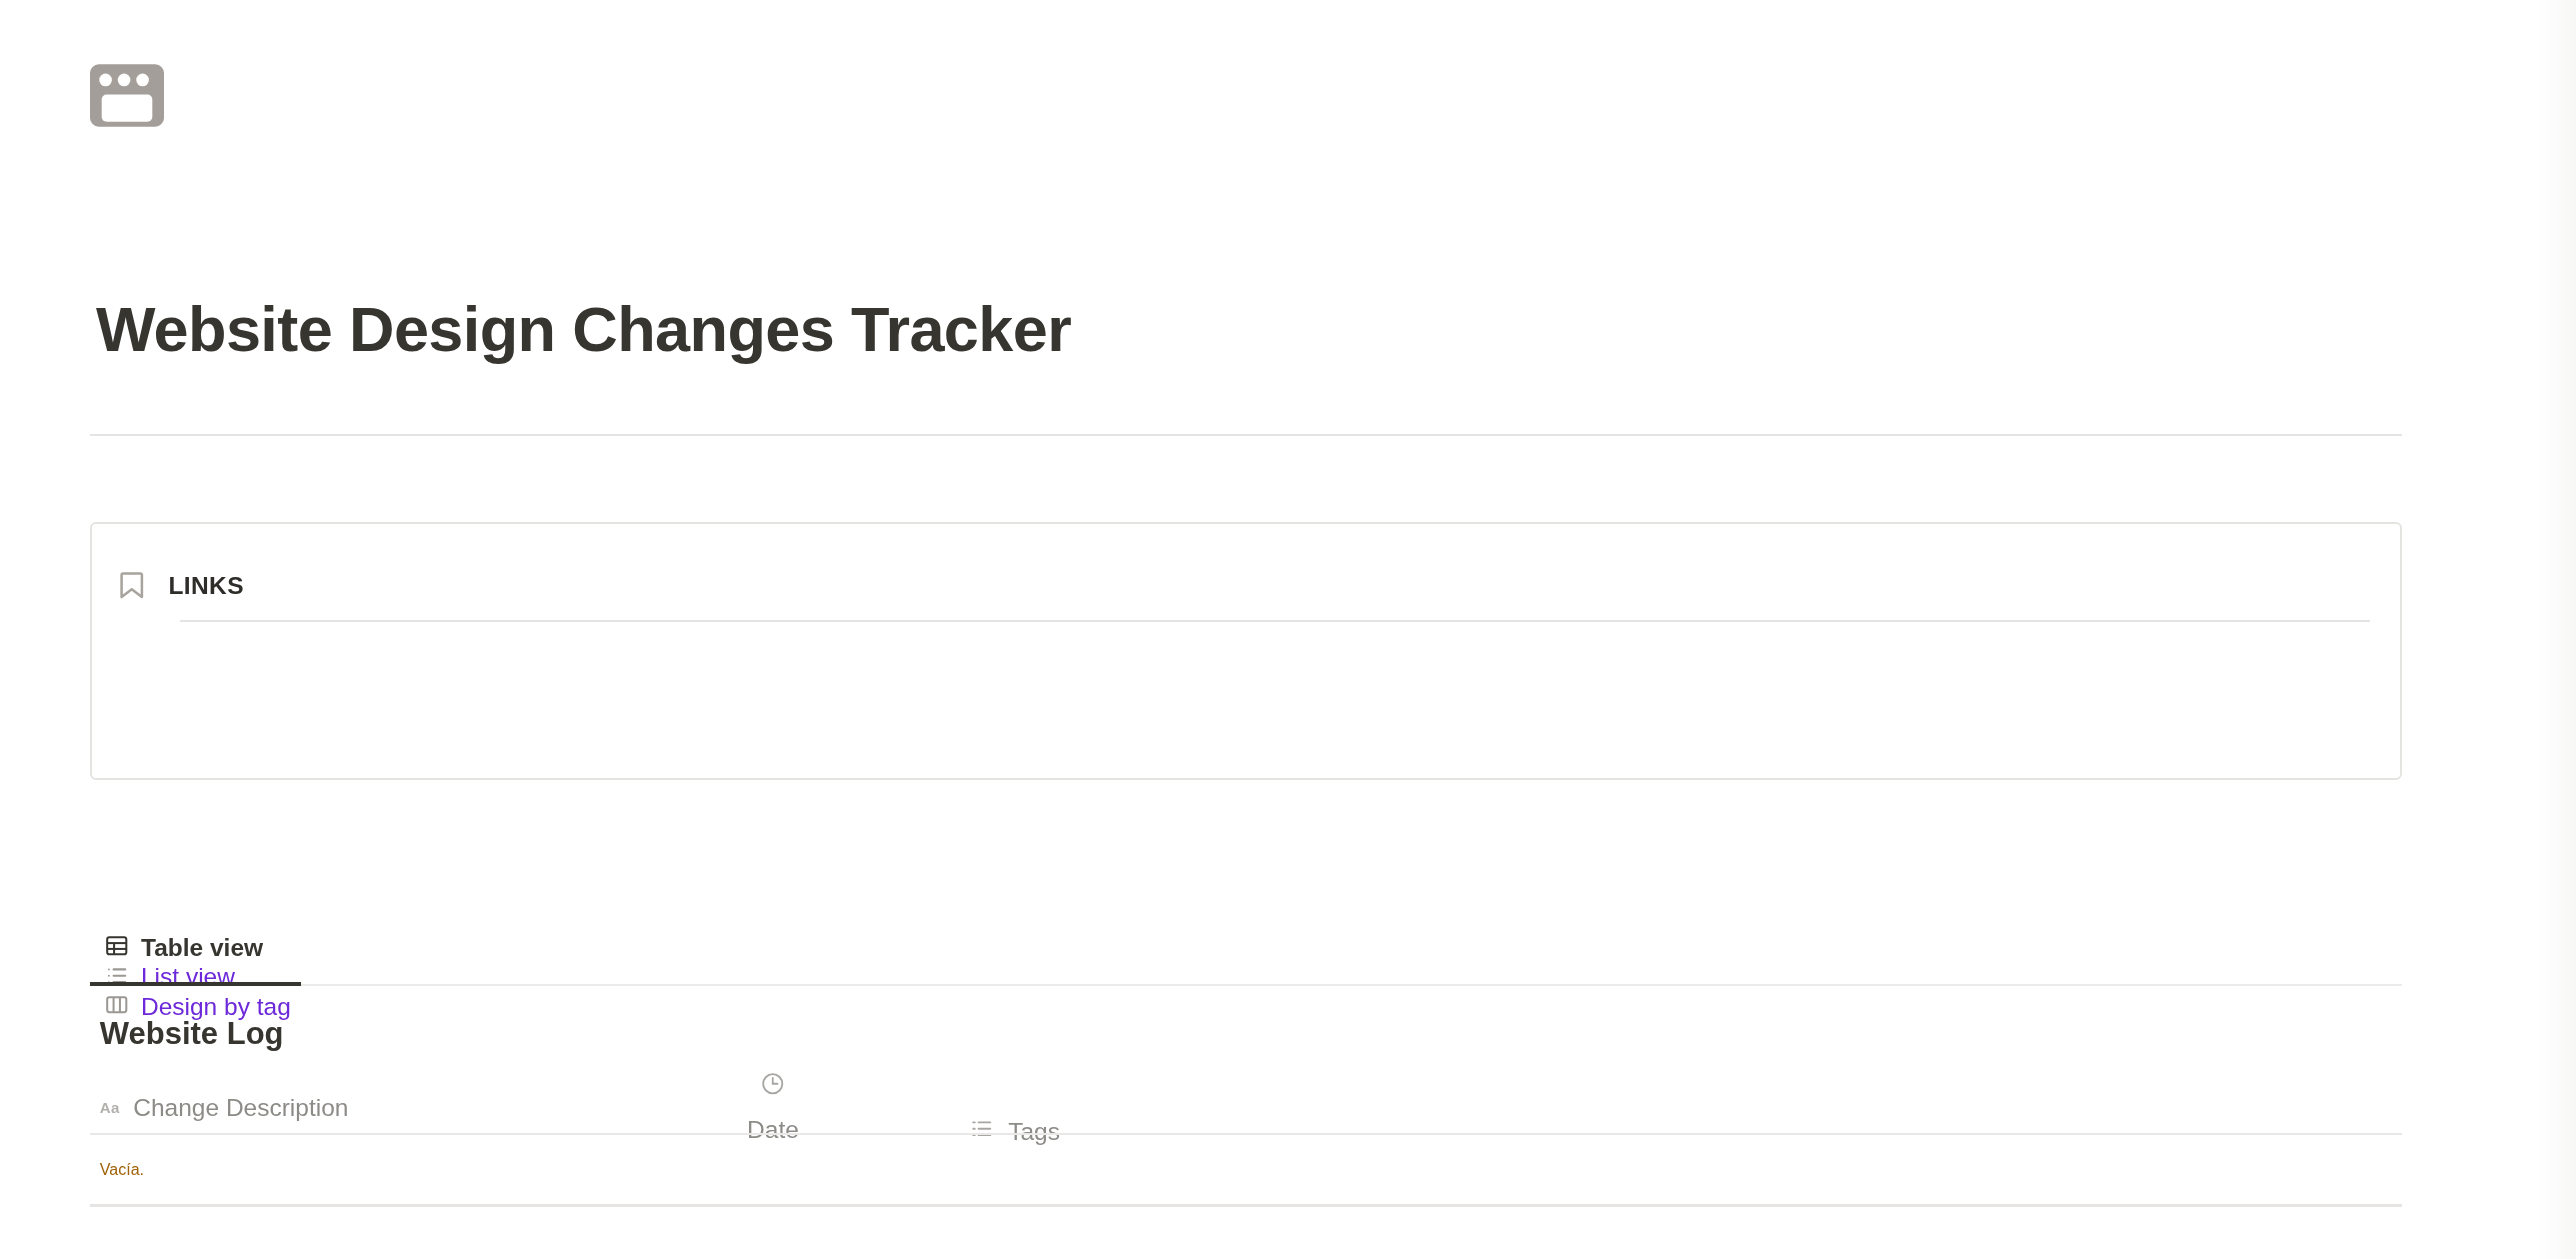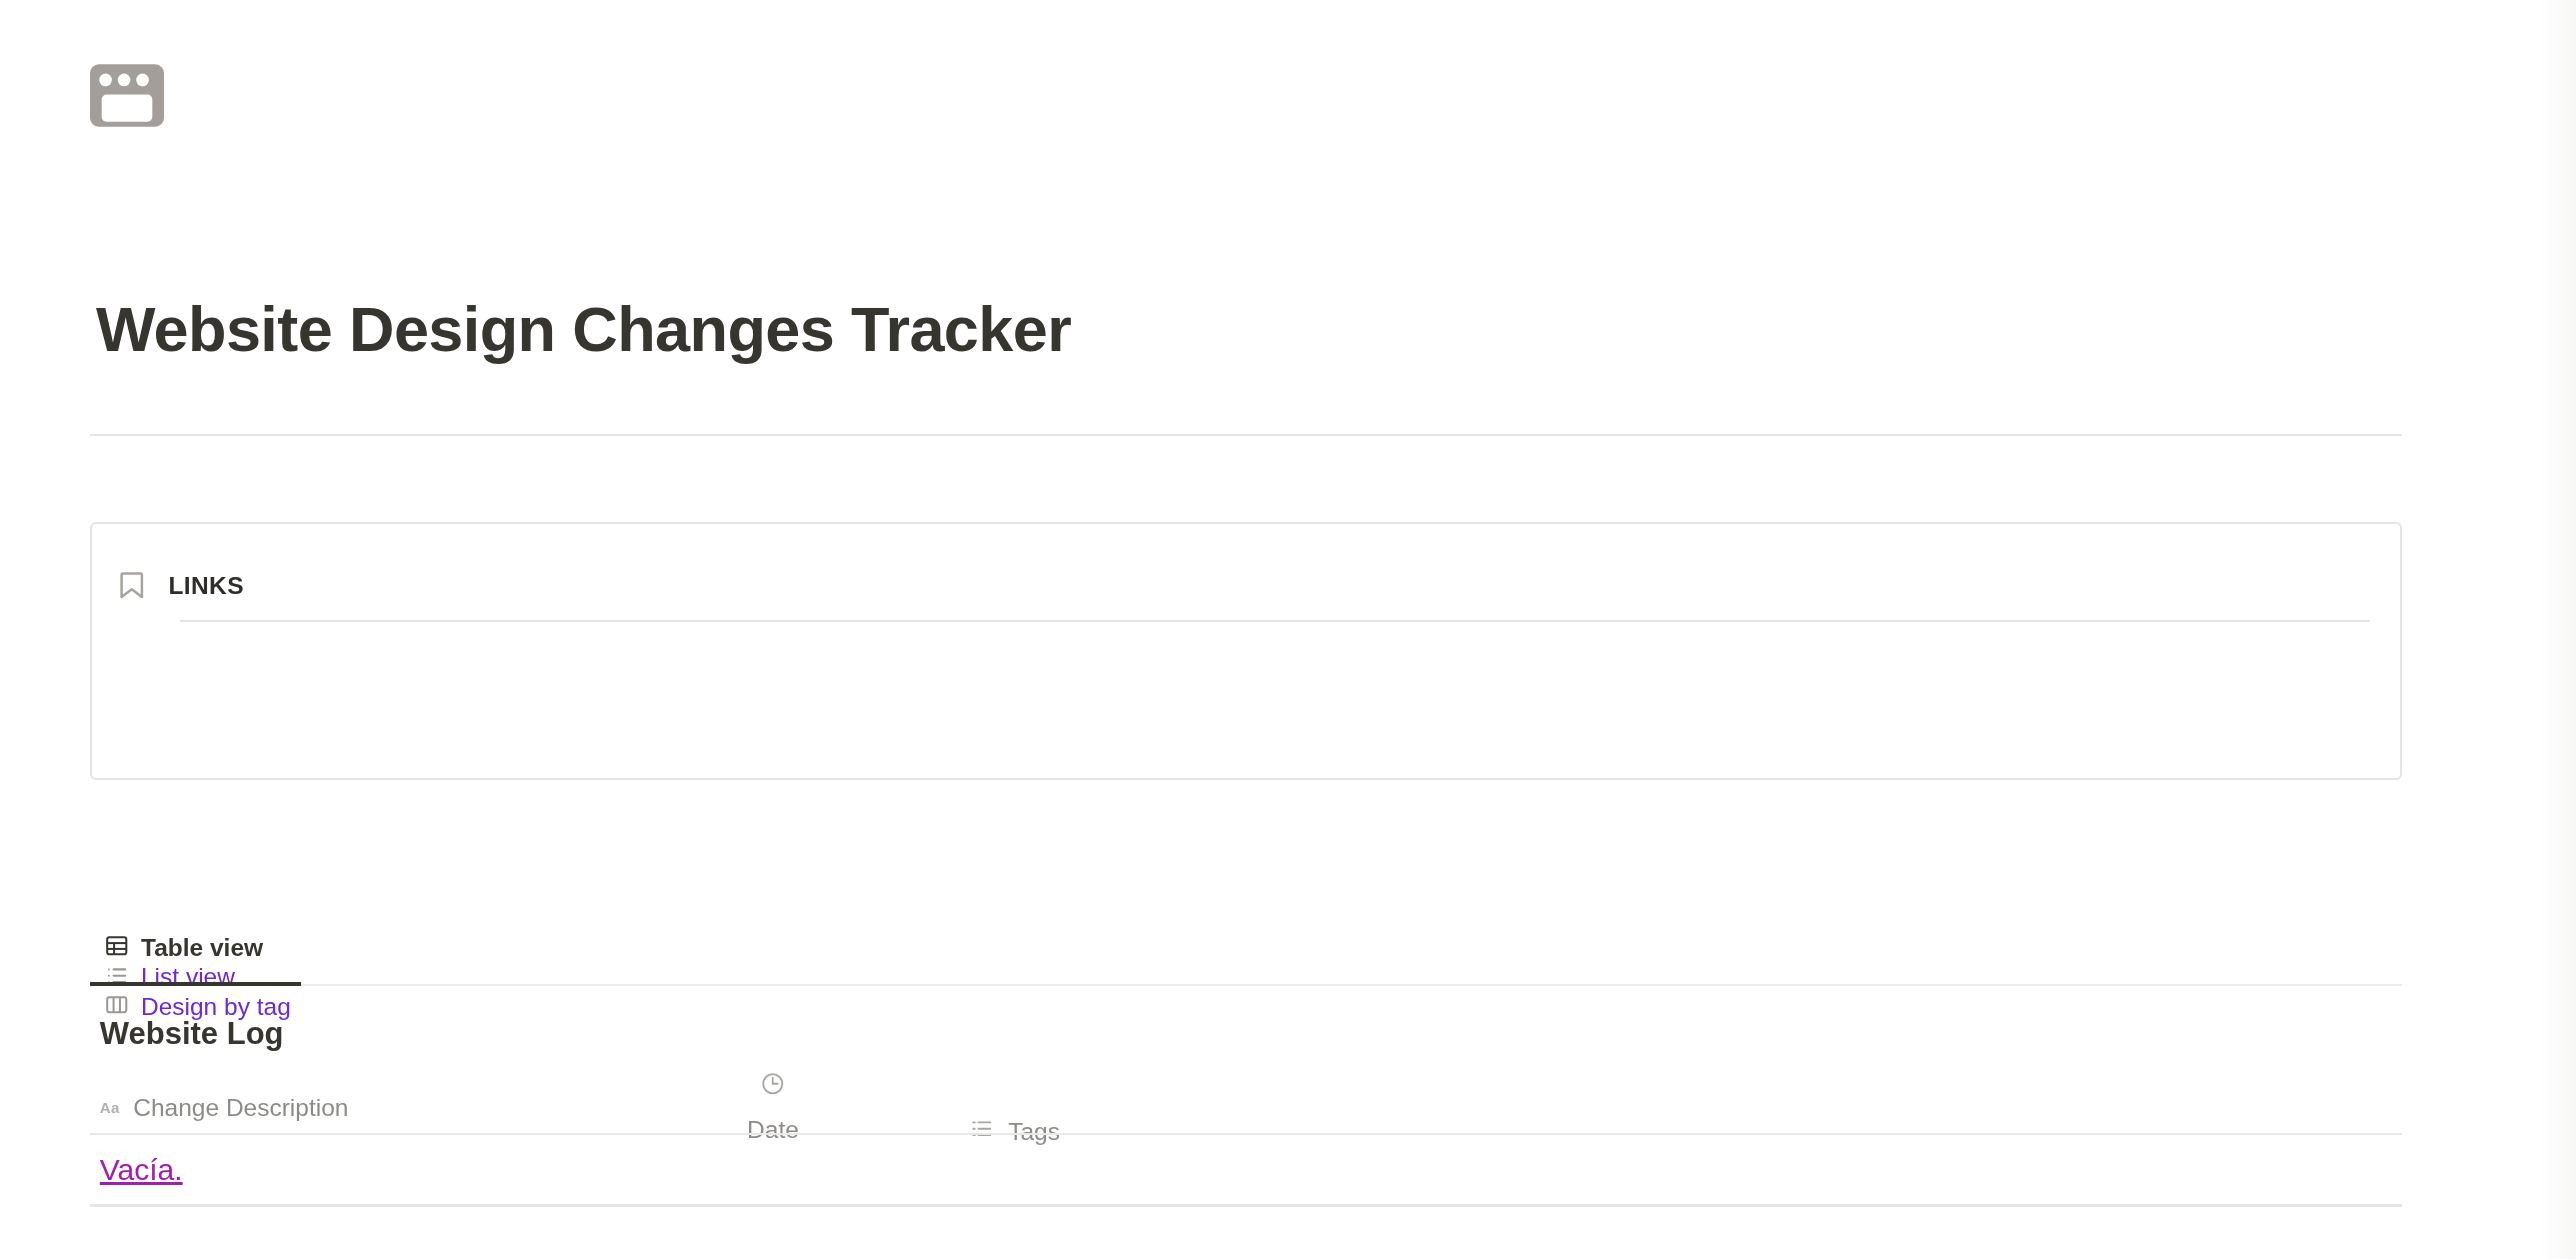--- a/index.html
+++ b/index.html
@@ -207,23 +207,22 @@
     position: absolute;
     left: 0px;
     top: 1135px;
     width: 2312px;
     height: 69px;
     display: flex;
     align-items: center;
   }
   .empty-text {
     padding-left: 9.8px;
-    font-size: 30px;
-    color: #a21caf;
-    text-decoration: underline;
+    font-size: 16px;
+    color: #a16207;
   }
   .table-bottom-rule {
     position: absolute;
     left: 0px;
     top: 1204px;
     width: 2312px;
     height: 2.9px;
     background: #e6e5e3;
   }
 </style>

